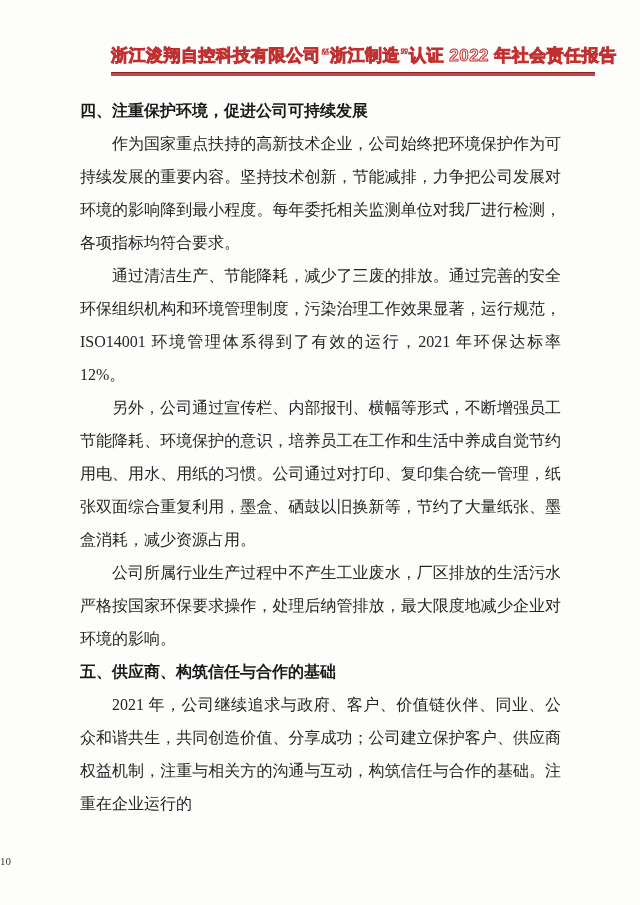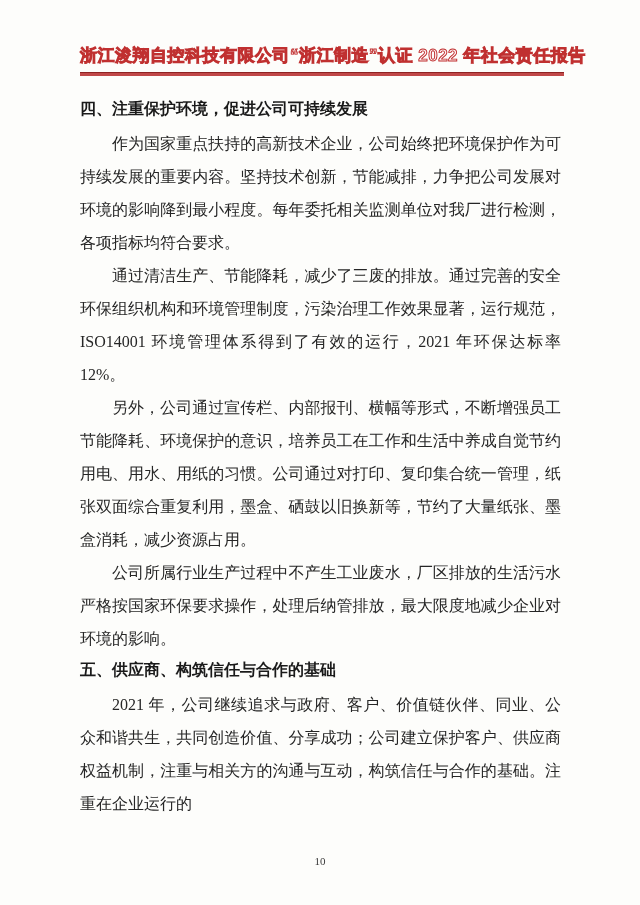--- a/index.html
+++ b/index.html
@@ -11,21 +11,21 @@
     font-family: "Liberation Serif", "DejaVu Serif", serif;
     position: relative;
     overflow: hidden;
   }
   .page {
     position: absolute;
     inset: 0;
     padding: 44px 76px 0 80px;
   }
   
-  .doc-header { width: 484px; }
+  .doc-header { width: 484px; margin-left: 31px; }
   .hdr-row {
     display: flex;
     justify-content: space-between;
     align-items: baseline;
     white-space: nowrap;
   }
   .hdr-text {
     font-size: 17px;
     font-weight: bold;
     letter-spacing: 0.5px;
@@ -56,30 +56,30 @@
     text-align: justify;
     text-justify: inter-ideograph;
   }
   .doc-para { text-align: justify; }
   .doc-para.indent { text-indent: 2em; }
   .doc-heading {
     font-size: 16px;
     line-height: 33px;
     font-weight: bold;
     color: #1a1a1a;
-    font-family: Liberation Mono, monospace;
+    font-family: Liberation Serif, serif;
     text-align: left;
   }
   
   .doc-footer {
     position: absolute;
     left: 0;
     right: 0;
     top: 855px;
-    text-align: center;
+    text-align: left;
     font-size: 11px;
     color: #3a3a3a;
     font-family: "Liberation Serif", "DejaVu Serif", serif;
   }
 </style>
 </head>
 <body>
 
 <div class="page">
 

